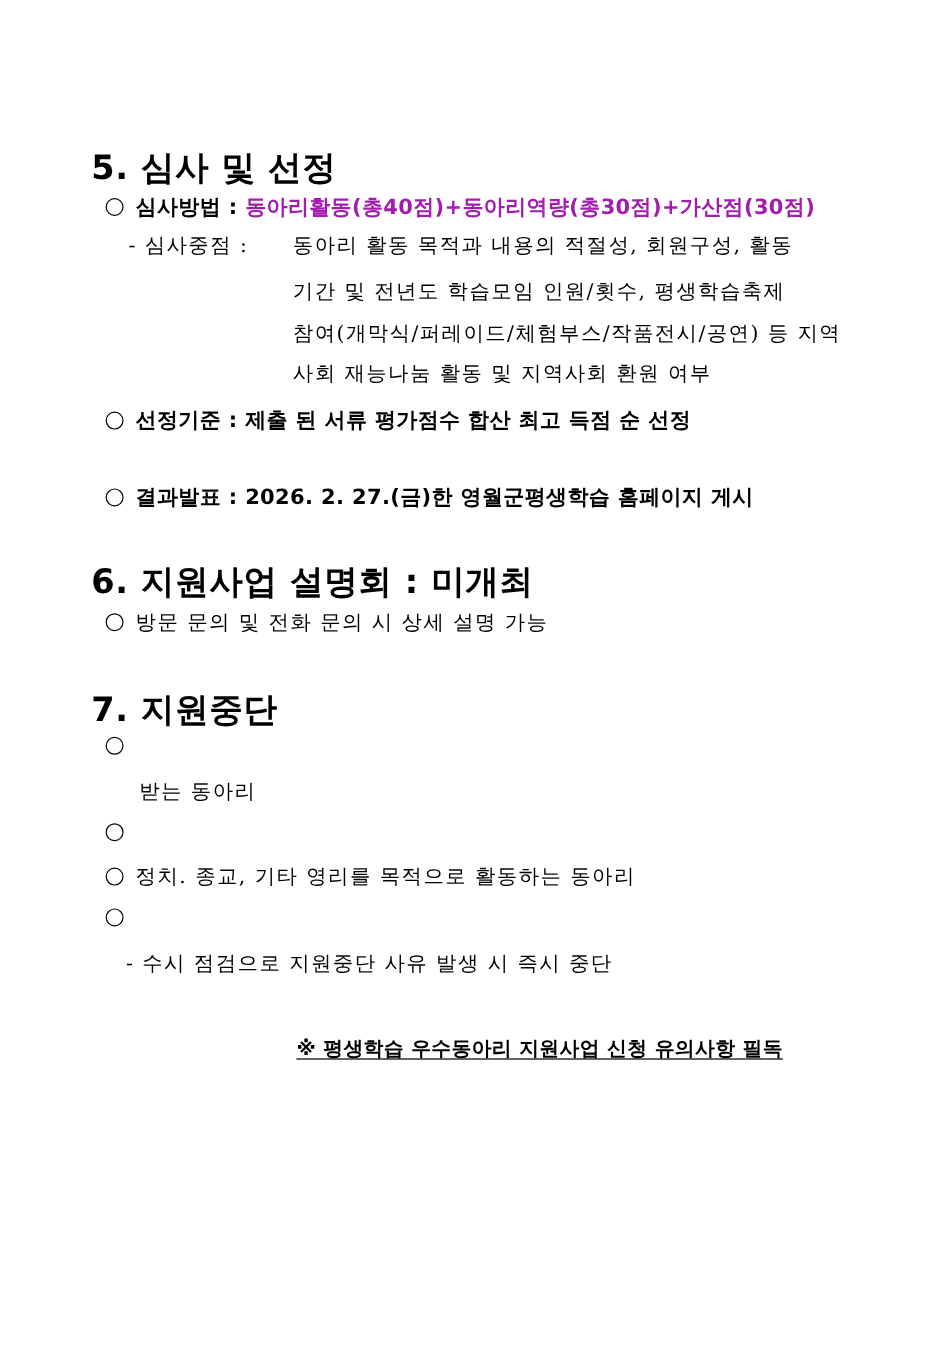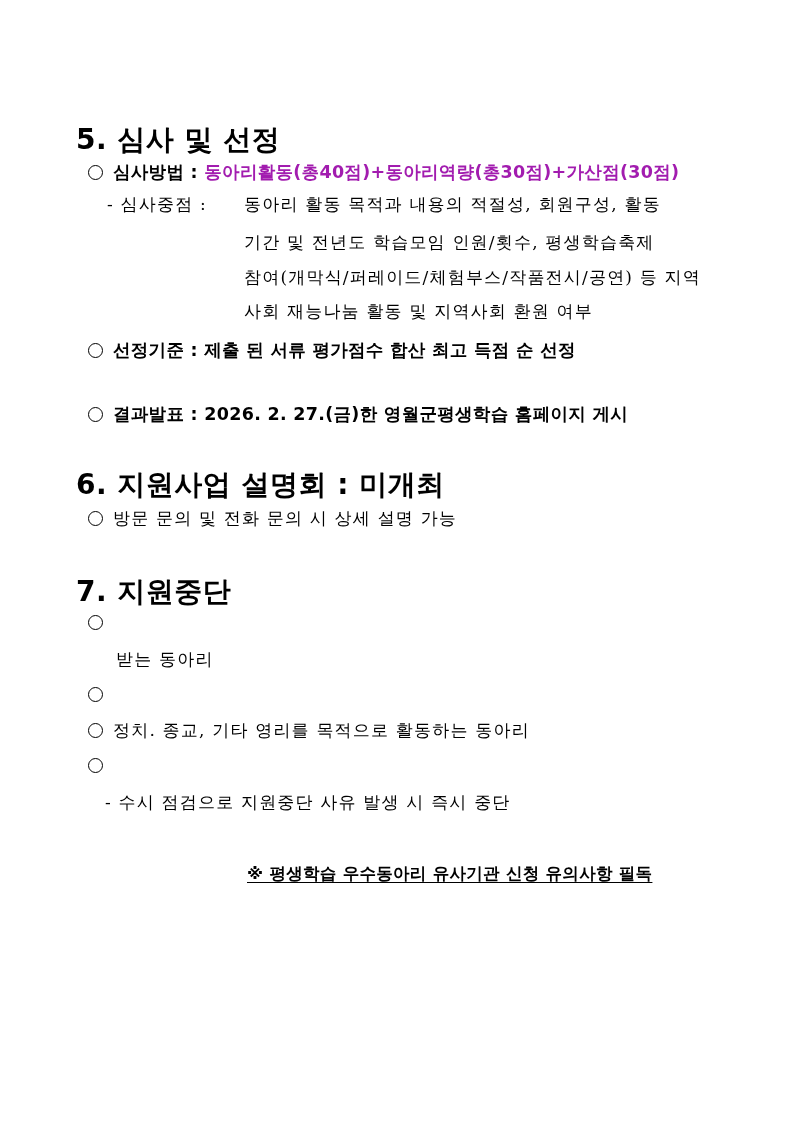--- a/index.html
+++ b/index.html
@@ -63,15 +63,15 @@
   <div class="abs t" style="left:88px; top:719px;">
     <span class="circ thin"></span><span>정치. 종교, 기타 영리를 목적으로 활동하는 동아리</span>
   </div>
 
   <div class="abs t" style="left:88px; top:755px;">
     <span class="circ thin"></span>
   </div>
 
   <div class="abs t" style="left:105px; top:791px;">- 수시 점검으로 지원중단 사유 발생 시 즉시 중단</div>
 
-  <div class="abs b note" style="left:247px; top:863px; font-size:16.5px;">※ 평생학습 우수동아리 유사기관 신청 유의사항 필독</div>
+  <div class="abs b note" style="left:247px; top:863px; font-size:16.5px;">※ 평생학습 우수동아리 지원사업 신청 유의사항 필독</div>
 
 </div>
 
 </body></html>

